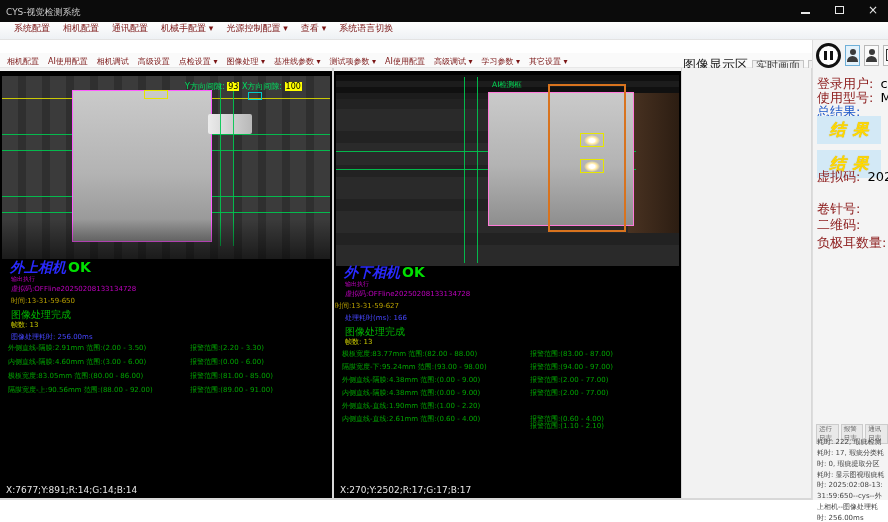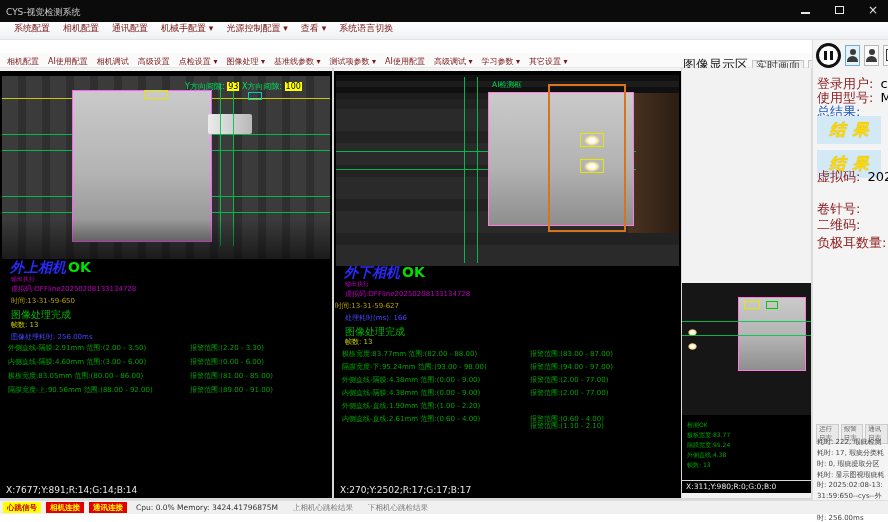--- a/index.html
+++ b/index.html
@@ -266,39 +266,20 @@
       <div class="mrow" style="left:8px;  top:317px;">内侧直线-隔膜:4.38mm 范围:(0.00 - 9.00)</div>
       <div class="mrow" style="left:196px;top:317px;">报警范围:(2.00 - 77.00)</div>
       <div class="mrow" style="left:8px;  top:330px;">外侧直线-直线:1.90mm 范围:(1.00 - 2.20)</div>
       <div class="mrow" style="left:196px;top:350px;">报警范围:(1.10 - 2.10)</div>
       <div class="mrow" style="left:8px;  top:343px;">内侧直线-直线:2.61mm 范围:(0.60 - 4.00)</div>
       <div class="mrow" style="left:196px;top:343px;">报警范围:(0.60 - 4.00)</div>
       <div class="coords">X:270;Y:2502;R:17;G:17;B:17</div>
     </div>
 
     <div class="thumbcol">
-      <div class="thumb thumb2">
-        <div class="tcam">
-          <div class="tglow" style="left:6px; top:46px;"></div>
-          <div class="tglow" style="left:6px; top:60px;"></div>
-          <div class="cell tcell2"></div>
-          <div class="hline" style="top:38px; width:129px;"></div>
-          <div class="hline" style="top:52px; width:129px;"></div>
-          <div class="obox" style="left:62px; top:18px; width:16px; height:8px; border-color:#e6e600;"></div>
-          <div class="obox" style="left:84px; top:18px; width:12px; height:8px; border-color:#00cc00;"></div>
-        </div>
-        <div class="tgreen-line" style="top:138px;">检测OK</div>
-        <div class="tgreen-line" style="top:148px;">极板宽度:83.77</div>
-        <div class="tgreen-line" style="top:158px;">隔膜宽度:95.24</div>
-        <div class="tgreen-line" style="top:168px;">外侧直线:4.38</div>
-        <div class="tgreen-line" style="top:178px;">帧数: 13</div>
-        <div class="tcoord-bar">
-          <div class="tcoords">X:311;Y:980;R:0;G:0;B:0</div>
-        </div>
-      </div>
     </div>
   </div>
 
   <div class="sidebar">
     <div class="sb-buttons">
       <div class="pause-btn">
         <div class="pause-bar"></div>
         <div class="pause-bar"></div>
       </div>
       <div class="sb-btn sel">
@@ -341,22 +322,14 @@
       <span class="sb-label">负极耳数量:</span>
     </div>
     <div class="log-tabs">
       <span class="log-tab">运行日志</span>
       <span class="log-tab">报警日志</span>
       <span class="log-tab">通讯日志</span>
     </div>
     <div class="log-text">耗时: 222, 瑕疵检测耗时: 17, 瑕疵分类耗时: 0, 瑕疵提取分区耗时: 显示图视瑕疵耗时: 2025:02:08-13:31:59:650--cys--外上相机--图像处理耗时: 256.00ms</div>
   </div>
 
-  <div class="statusbar">
-    <span class="badge badge-hb">心跳信号</span>
-    <span class="badge badge-cam">相机连接</span>
-    <span class="badge badge-comm">通讯连接</span>
-    <span class="sb-cpu">Cpu: 0.0% Memory: 3424.41796875M</span>
-    <span class="sb-link">上相机心跳检结果</span>
-    <span class="sb-link">下相机心跳检结果</span>
-  </div>
 
 </div>
 
 </body></html>

